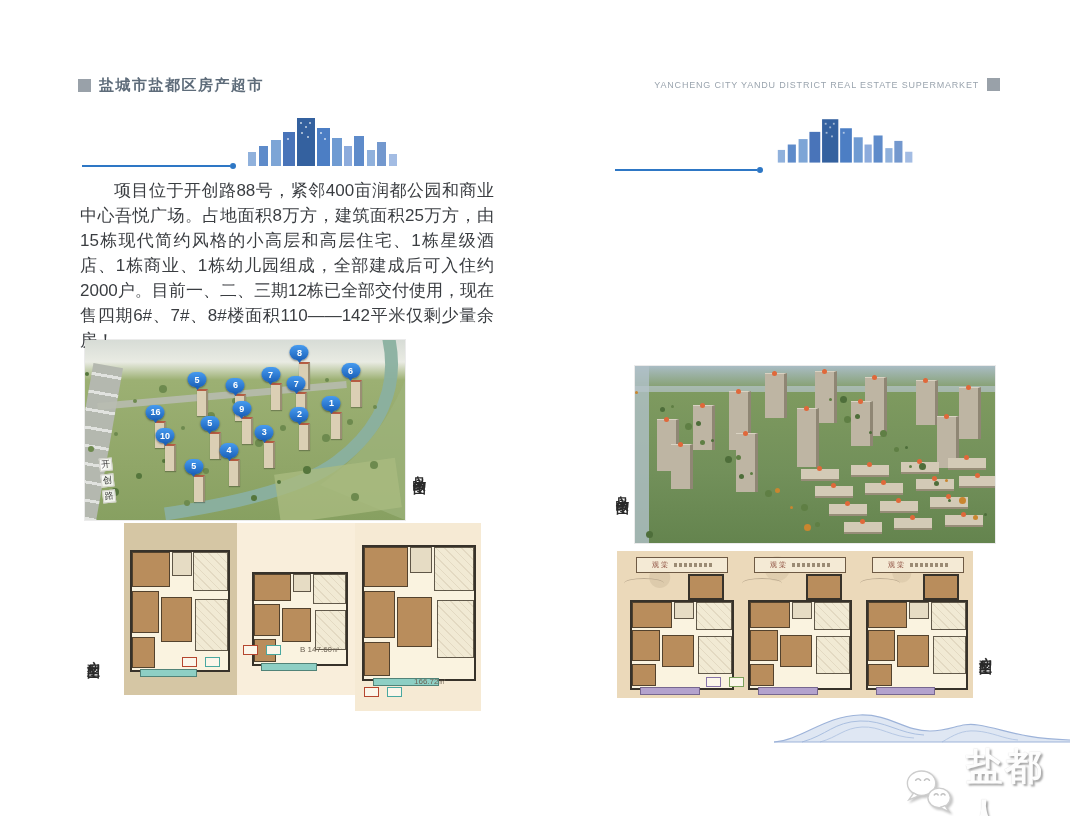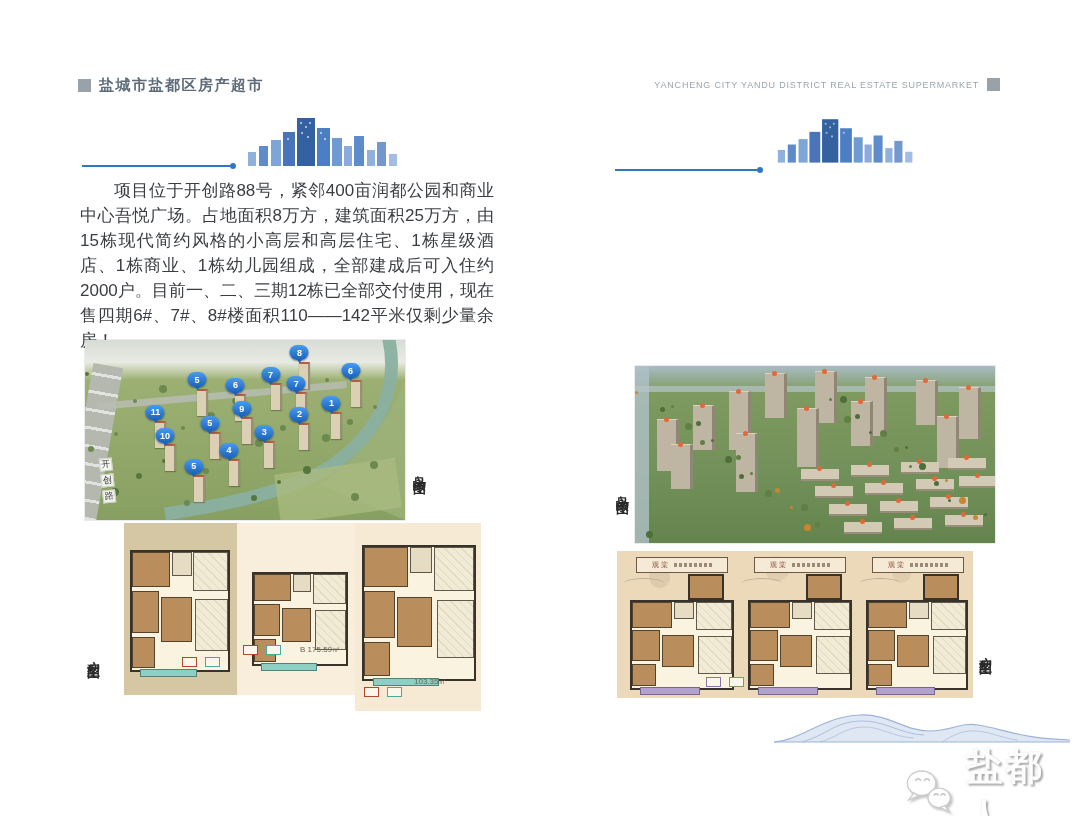--- a/index.html
+++ b/index.html
@@ -216,21 +216,21 @@
     <div id="pin-layer">
         <div class="pin" style="left: 67%; top: 3%;">8</div>
         <div class="pin" style="left: 83%; top: 13%;">6</div>
         <div class="pin" style="left: 58%; top: 15%;">7</div>
         <div class="pin" style="left: 35%; top: 18%;">5</div>
         <div class="pin" style="left: 47%; top: 21%;">6</div>
         <div class="pin" style="left: 66%; top: 20%;">7</div>
         <div class="pin" style="left: 77%; top: 31%;">1</div>
         <div class="pin" style="left: 49%; top: 34%;">9</div>
         <div class="pin" style="left: 67%; top: 37%;">2</div>
-        <div class="pin" style="left: 22%; top: 36%;">11</div>
+        <div class="pin" style="left: 22%; top: 36%;">16</div>
         <div class="pin" style="left: 39%; top: 42%;">5</div>
         <div class="pin" style="left: 56%; top: 47%;">3</div>
         <div class="pin" style="left: 25%; top: 49%;">10</div>
         <div class="pin" style="left: 45%; top: 57%;">4</div>
         <div class="pin" style="left: 34%; top: 66%;">5</div>
       </div>
   </div>
   <div class="vlabel nkt-l">鸟瞰图</div>
 
   <div class="panel panel-l1"></div>
@@ -241,22 +241,22 @@
       <span class="lg lg-teal"></span>
   </div>
   <div class="legend" style="left:243px;top:645px;">
     <span class="lg lg-red"></span>
       <span class="lg lg-teal"></span>
   </div>
   <div class="legend" style="left:364px;top:687px;">
     <span class="lg lg-red"></span>
       <span class="lg lg-teal"></span>
   </div>
-  <div class="plannote" style="left:300px;top:644px;">B 175.59㎡</div>
-  <div class="plannote" style="left:414px;top:676px;">103.35㎡</div>
+  <div class="plannote" style="left:300px;top:644px;">B 147.60㎡</div>
+  <div class="plannote" style="left:414px;top:676px;">166.72㎡</div>
   <div class="vlabel hxt-l">户型图</div>
 
   <div class="title-rule rule-r"></div>
   <svg class="skyline skyline-r" width="140" height="60" viewBox="0 0 155 58">
     <g>
       <rect x="2" y="40" width="8" height="14" fill="#7da3d6" opacity=".85"></rect>
       <rect x="13" y="34" width="9" height="20" fill="#4c7ec4" opacity=".9"></rect>
       <rect x="25" y="28" width="10" height="26" fill="#6f9bd2" opacity=".9"></rect>
       <rect x="37" y="20" width="12" height="34" fill="#3f6db5" opacity=".95"></rect>
       <rect x="51" y="6" width="18" height="48" fill="#34619f"></rect>

